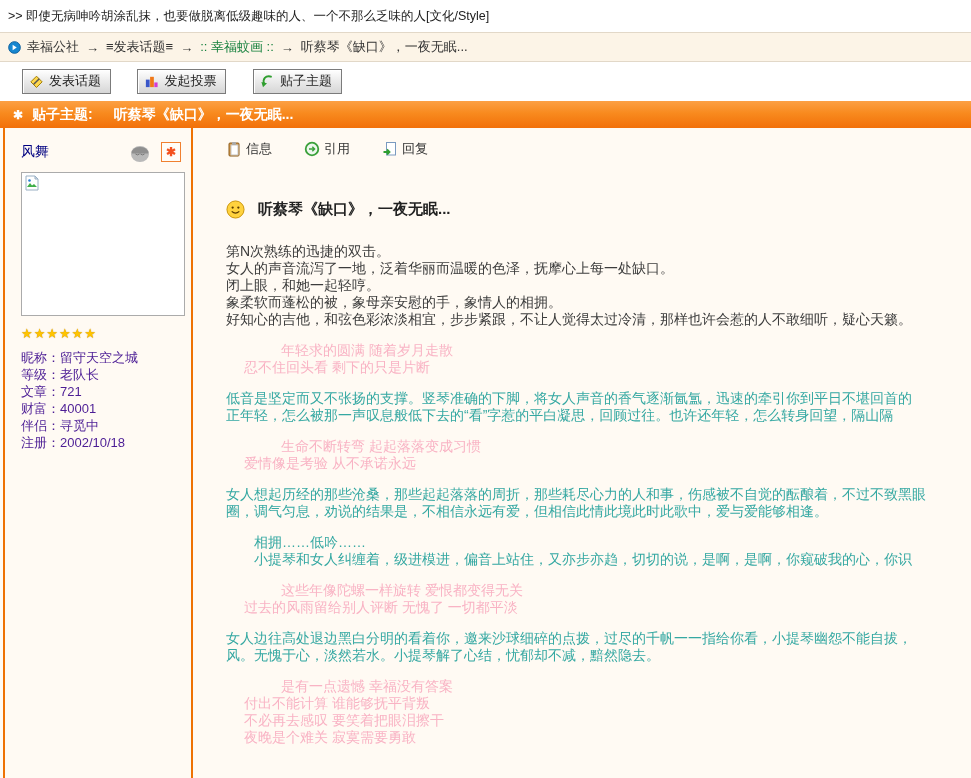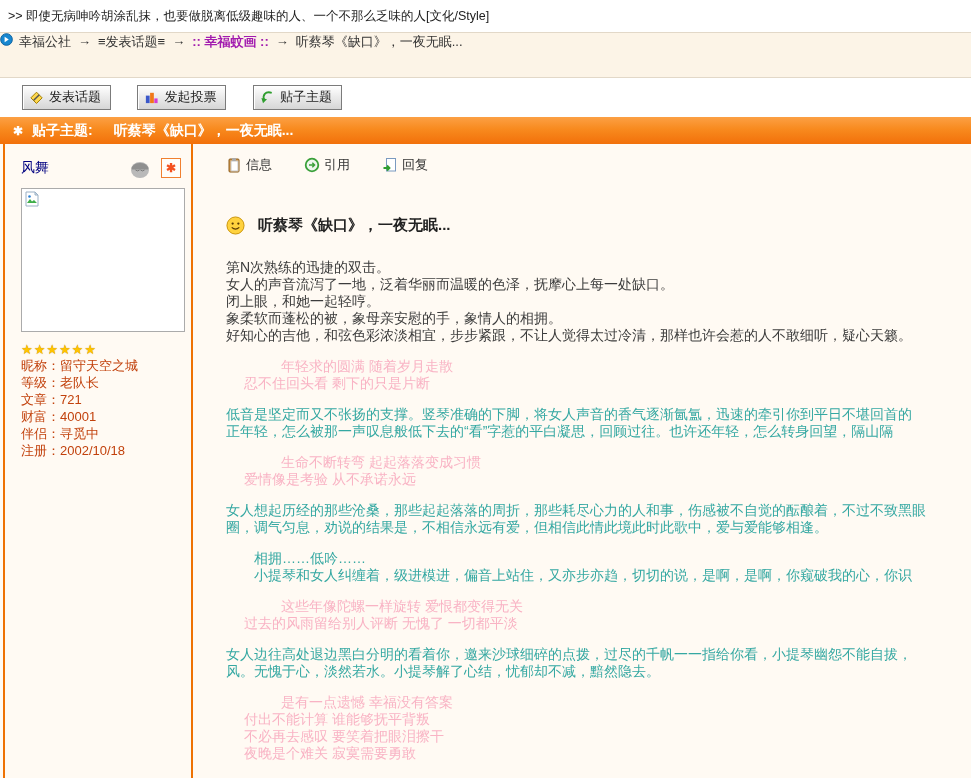--- a/index.html
+++ b/index.html
@@ -4,24 +4,24 @@
 <style>
   * { margin:0; padding:0; box-sizing:border-box; }
   html,body { width:971px; height:778px; overflow:hidden; background:#fff;
               font-family:"Liberation Sans", sans-serif; }
 
   
   .topbar { background:#fff; padding:8px 0 7px 8px; font-size:12.5px; color:#222; white-space:nowrap; }
 
   
   .crumbbar { background:#fcf4e7; border-top:1px solid #e2d8c8; border-bottom:1px solid #e2d8c8;
-              height:46px; display:flex; align-items:flex-start; font-size:13px; color:#333; }
+              height:30px; display:flex; align-items:center; padding-left:8px; font-size:13px; color:#333; }
   .crumbbar .sep { margin:0 7px; color:#333; }
   .crumb-link { color:#333; text-decoration:none; cursor:pointer; }
-  .crumb-board { color:#a21caf; font-weight:bold; }
+  .crumb-board { color:#15803d; font-weight:normal; }
   .crumb-icon { display:inline-flex; margin-right:6px; }
 
   
   .toolbar { background:#fff; padding:7px 0 7px 22px; }
   .btn { display:inline-flex; align-items:center; gap:5px;
          background:linear-gradient(#ffffff,#ececec 45%,#d6d6d6);
          border:1px solid #7b7b7b; box-shadow:inset 1px 1px 0 #fff;
          padding:2px 9px 3px 6px; font-size:13px; color:#222; margin-right:22px; cursor:pointer; }
 
   
@@ -35,21 +35,21 @@
   .sidebar { width:190px; min-width:190px; border-left:2px solid #ee7203; border-right:2px solid #ee7203;
              margin-left:3px; padding:12px 10px 0 16px; background:#fffaf3; }
   .side-head { display:flex; align-items:center; }
   .username { color:#000080; font-weight:normal; font-size:14px; }
   .side-head .spacer { flex:1; }
   .asterisk-btn { width:20px; height:20px; border:1px solid #f08030; background:#fffdf8;
                   display:inline-flex; align-items:center; justify-content:center;
                   color:#f4511e; font-size:12px; font-weight:bold; margin-left:8px; cursor:pointer; }
   .avatar-box { width:164px; height:144px; background:#fff; border:1px solid #ababab; margin-top:8px; padding:2px; }
   .stars { margin-top:10px; color:#ffc400; font-size:13px; letter-spacing:1px; text-shadow:0 0 1px #a86e00; }
-  .stats { font-size:13px; line-height:17px; color:#c2410c; }
+  .stats { margin-top:8px; font-size:13px; line-height:17px; color:#4c1d95; }
   .stat-row { white-space:nowrap; }
 
   .main { flex:1; padding:12px 0 0 33px; overflow:hidden; }
   .actions { display:flex; align-items:center; gap:32px; }
   .action { display:inline-flex; align-items:center; gap:4px; font-size:13px; color:#333; cursor:pointer; }
 
   .post-title-row { margin-top:42px; display:flex; align-items:center; gap:13px; }
   .post-title { font-size:15px; font-weight:bold; color:#222; }
 
   .post-body { margin-top:24px; font-size:14px; width:1400px; }

